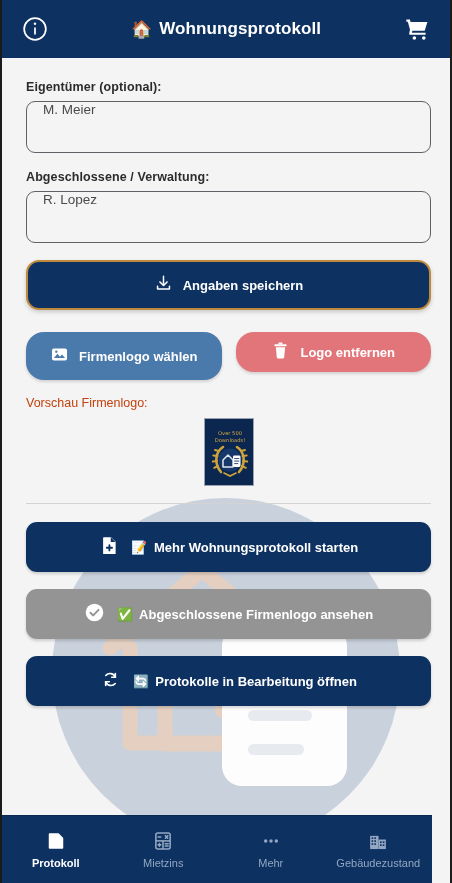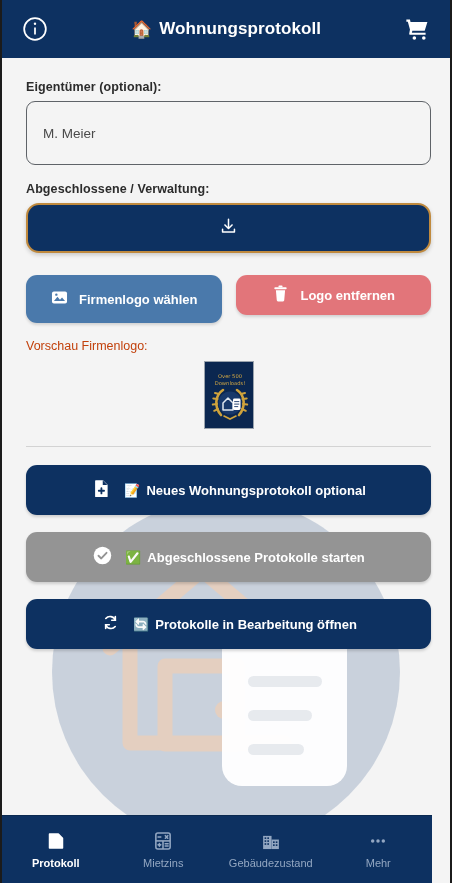--- a/index.html
+++ b/index.html
@@ -73,35 +73,35 @@
   }
 
   .field-label {
     font-size: 12.5px;
     color: #2c2c2c;
     font-weight: bold;
     margin-bottom: 7px;
     letter-spacing: .1px;
   }
   .field-box {
-    height: 64px;
+    height: 52px;
     border: 1.3px solid #5f6368;
     border-radius: 9px;
     background: #f4f4f4;
     display: flex;
-    align-items: center;
+    align-items: flex-start;
     padding: 0 16px;
     font-size: 13.5px;
     color: #4a4a4a;
     margin-bottom: 17px;
   }
 
   .btn {
     border: none;
-    border-radius: 11px;
+    border-radius: 18px;
     color: #fff;
     font-size: 13px;
     font-weight: bold;
     display: flex;
     align-items: center;
     justify-content: center;
     gap: 10px;
     cursor: pointer;
     width: 100%;
     font-family: "Liberation Sans", sans-serif;
@@ -236,29 +236,33 @@
   </div>
 
   <div class="content">
 
     <div class="field-label">Eigentümer (optional):</div>
     <div class="field-box">
       <span>M. Meier</span>
     </div>
 
     <div class="field-label">Abgeschlossene / Verwaltung:</div>
+    <div class="field-box">
+      <span>R. Lopez</span>
+    </div>
 
     <button class="btn btn-save">
       <span>
         <svg width="19" height="19" viewBox="0 0 24 24" fill="none" stroke="#ffffff" stroke-width="1.9" stroke-linecap="round" stroke-linejoin="round">
           <path d="M12 3 V14"></path>
           <path d="M7.5 10 L12 14.5 L16.5 10"></path>
           <path d="M4.5 15.5 V19 H19.5 V15.5"></path>
         </svg>
       </span>
+      <span>Angaben speichern</span>
     </button>
 
     <div class="btn-row">
       <button class="btn btn-logo-pick">
         <span>
           <svg width="19" height="19" viewBox="0 0 24 24">
             <rect x="2.5" y="4.5" width="19" height="15" rx="2.4" fill="#ffffff"></rect>
             <path d="M5 16.5 L9.4 11.2 L12.6 14.8 L15.2 12 L19 16.5 Z" fill="#4a79ab"></path>
             <circle cx="8" cy="8.4" r="1.5" fill="#4a79ab"></circle>
           </svg>
@@ -305,34 +309,34 @@
       <button class="btn btn-main">
         <span>
           <svg width="21" height="21" viewBox="0 0 24 24">
             <path d="M5.5 2.5 h8.2 L19 7.8 V21 a.8 .8 0 0 1 -.8 .8 H5.5 a.8 .8 0 0 1 -.8 -.8 V3.3 a.8 .8 0 0 1 .8 -.8 Z" fill="#ffffff"></path>
             <path d="M13.4 2.7 V8 h5.3" fill="#0d3161"></path>
             <path d="M11.9 11.6 v6 M8.9 14.6 h6" stroke="#0d3161" stroke-width="2.1" stroke-linecap="round"></path>
           </svg>
         </span>
         <span class="btn-label">
           <span class="emoji">📝</span>
-          <span>Neues Wohnungsprotokoll optional</span>
+          <span>Mehr Wohnungsprotokoll starten</span>
         </span>
       </button>
 
       <button class="btn btn-main disabled">
         <span>
           <svg width="21" height="21" viewBox="0 0 24 24">
             <circle cx="12" cy="12" r="10" fill="#ffffff"></circle>
             <path d="M7.4 12.3 L10.6 15.4 L16.6 8.9" fill="none" stroke="#949494" stroke-width="2.1" stroke-linecap="round" stroke-linejoin="round"></path>
           </svg>
         </span>
         <span class="btn-label">
           <span class="emoji">✅</span>
-          <span>Abgeschlossene Protokolle starten</span>
+          <span>Abgeschlossene Firmenlogo ansehen</span>
         </span>
       </button>
 
       <button class="btn btn-main">
         <span>
           <svg width="21" height="21" viewBox="0 0 24 24" fill="none" stroke="#ffffff" stroke-width="1.9" stroke-linecap="round">
             <path d="M17.5 9.3 A6.4 6.4 0 0 0 6.6 7.4"></path>
             <path d="M6.5 14.7 A6.4 6.4 0 0 0 17.4 16.6"></path>
             <path d="M17.5 5.2 V9.4 H13.4"></path>
             <path d="M6.5 18.8 V14.6 H10.6"></path>
@@ -365,20 +369,31 @@
           <rect x="4.2" y="3.2" width="15.6" height="17.6" rx="2.2"></rect>
           <line x1="4.2" y1="11.9" x2="19.8" y2="11.9"></line>
           <line x1="12" y1="11.9" x2="12" y2="20.8"></line>
           <path d="M6.6 7.6 h3" stroke-linecap="round"></path>
           <path d="M14.6 6.2 l2.6 2.8 M17.2 6.2 l-2.6 2.8" stroke-linecap="round"></path>
           <path d="M6.6 16.2 h3 M8.1 14.7 v3" stroke-linecap="round"></path>
           <path d="M14.4 14.9 h3.2 M14.4 17.5 h3.2" stroke-linecap="round"></path>
         </svg>
       </span>
       <span>Mietzins</span>
+    </div>
+
+    <div class="nav-item">
+      <span class="nav-icon">
+        <svg width="22" height="22" viewBox="0 0 24 24" fill="#93a7c2">
+          <circle cx="6.2" cy="12" r="1.9"></circle>
+          <circle cx="12" cy="12" r="1.9"></circle>
+          <circle cx="17.8" cy="12" r="1.9"></circle>
+        </svg>
+      </span>
+      <span>Mehr</span>
     </div>
 
     <div class="nav-item">
       <span class="nav-icon">
         <svg width="22" height="22" viewBox="0 0 24 24" fill="#93a7c2">
           <path d="M3.4 6.4 h9.2 v14.4 H3.4 Z"></path>
           <path d="M12.6 10.4 h8 v10.4 h-8 Z"></path>
           <g fill="#0d3161">
             <rect x="5" y="8" width="1.8" height="1.8"></rect>
               <rect x="8" y="8" width="1.8" height="1.8"></rect>
@@ -389,25 +404,14 @@
             <rect x="14.2" y="12.4" width="1.8" height="1.8"></rect>
               <rect x="17.2" y="12.4" width="1.8" height="1.8"></rect>
             <rect x="14.2" y="15.6" width="1.8" height="1.8"></rect>
               <rect x="17.2" y="15.6" width="1.8" height="1.8"></rect>
           </g>
         </svg>
       </span>
       <span>Gebäudezustand</span>
     </div>
 
-    <div class="nav-item">
-      <span class="nav-icon">
-        <svg width="22" height="22" viewBox="0 0 24 24" fill="#93a7c2">
-          <circle cx="6.2" cy="12" r="1.9"></circle>
-          <circle cx="12" cy="12" r="1.9"></circle>
-          <circle cx="17.8" cy="12" r="1.9"></circle>
-        </svg>
-      </span>
-      <span>Mehr</span>
-    </div>
-
   </div>
 </div>
 
 </body></html>

